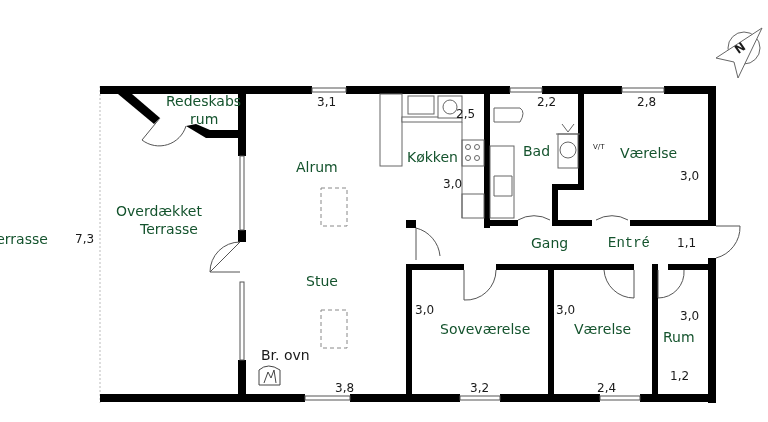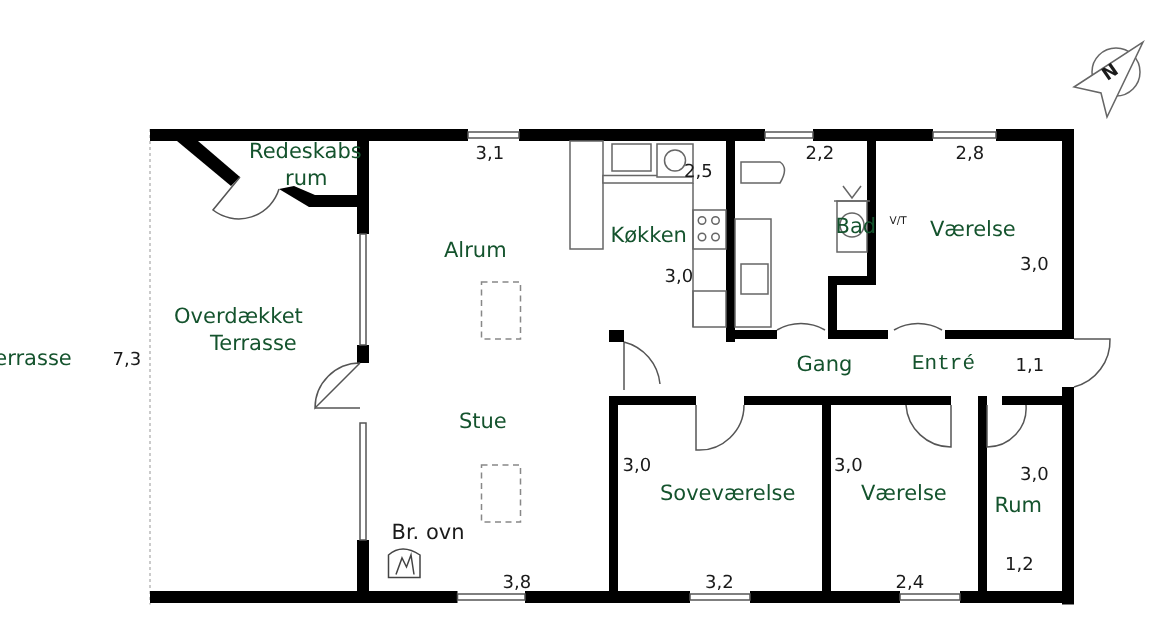--- a/index.html
+++ b/index.html
@@ -127,21 +127,21 @@
   </g>
 </svg>
 
 <div class="lbl" style="left:166px;top:94px;">Redeskabs</div>
 <div class="lbl" style="left:190px;top:112px;">rum</div>
 <div class="lbl center" style="left:116px;top:204px;text-align:right;">Overdækket</div>
 <div class="lbl center" style="left:140px;top:222px;">Terrasse</div>
 <div class="lbl" style="left:296px;top:160px;">Alrum</div>
 <div class="lbl" style="left:306px;top:274px;">Stue</div>
 <div class="lbl" style="left:407px;top:150px;">Køkken</div>
-<div class="lbl" style="left:523px;top:144px;margin-left:34px;">Bad</div>
+<div class="lbl" style="left:523px;top:144px;">Bad</div>
 <div class="lbl" style="left:620px;top:146px;">Værelse</div>
 <div class="lbl" style="left:531px;top:236px;">Gang</div>
 <div class="lbl" style="left:608px;top:236px;font-family:Liberation Mono, monospace;">Entré</div>
 <div class="lbl" style="left:440px;top:322px;">Soveværelse</div>
 <div class="lbl" style="left:574px;top:322px;">Værelse</div>
 <div class="lbl" style="left:663px;top:330px;">Rum</div>
 <div class="lbl" style="left:-10px;top:232px;">Terrasse</div>
 <div class="dim small" style="left:261px;top:348px;">Br. ovn</div>
 <div class="dim" style="left:561px;top:144px;font-size:7px;padding-left:32px;">V/T</div>
 

